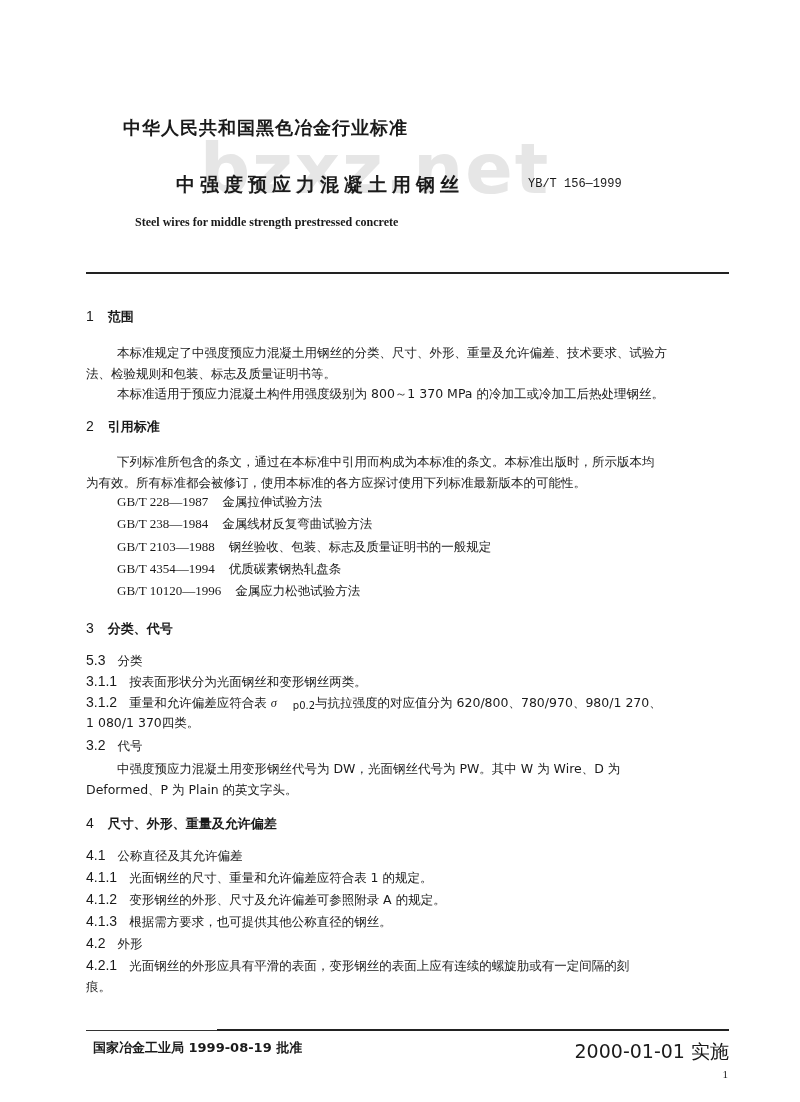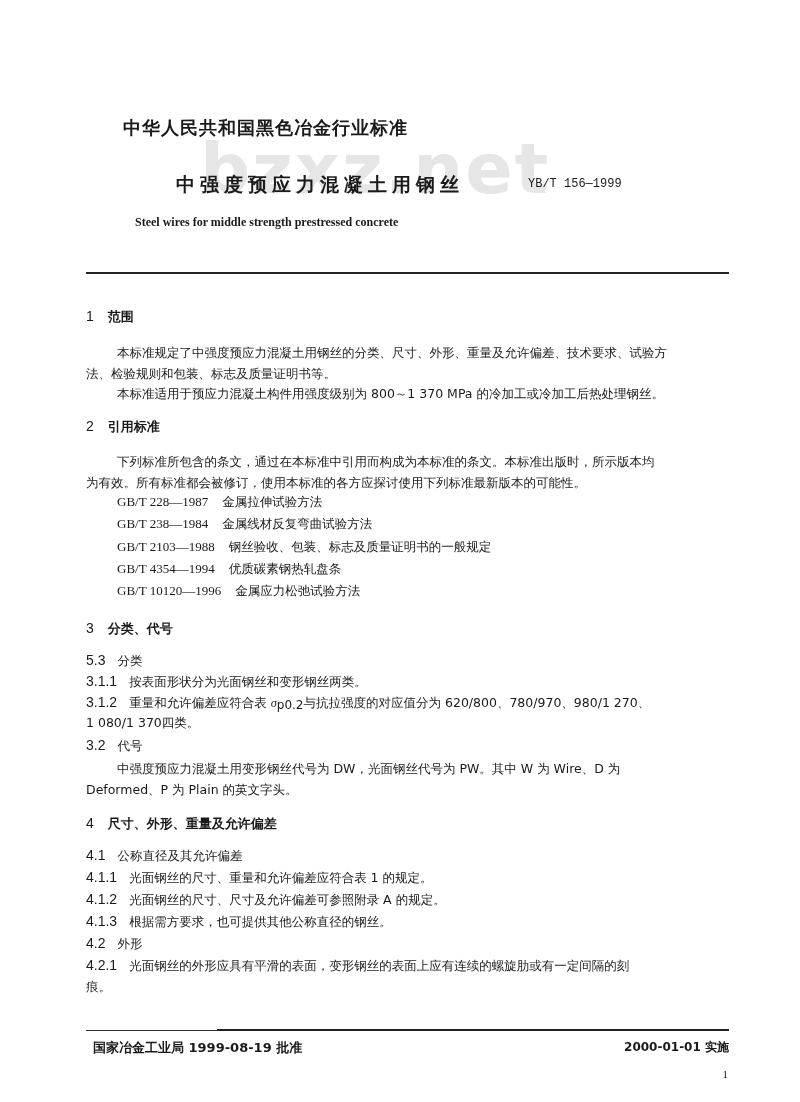--- a/index.html
+++ b/index.html
@@ -19,23 +19,23 @@
   .rule-bottom-thick { left: 217px; top: 1029px; width: 512px; height: 2px; background: #222; }
   .h1 { font-size: 13px; font-weight: bold; font-family: "DejaVu Sans", sans-serif; }
   .h1 .num { font-weight: normal; margin-right: 14px; font-family: "Liberation Sans", sans-serif; font-size: 14px; }
   .p { font-size: 12.5px; line-height: 20px; font-family: "DejaVu Sans", sans-serif; }
   .indent { left: 117px; }
   .flush { left: 86px; }
   .num-lbl { font-family: "Liberation Sans", sans-serif; font-size: 14px; margin-right: 12px; }
   .ref { left: 117px; font-size: 12.5px; font-family: "DejaVu Sans", sans-serif; }
   .ref .code { font-family: "Liberation Serif", serif; font-size: 13px; margin-right: 14px; }
   .footer-left { left: 93px; top: 1039px; font-size: 13px; font-weight: bold; font-family: "DejaVu Sans", sans-serif; }
-  .footer-right { right: 71px; top: 1039px; font-size: 12px; font-weight: bold; font-family: "DejaVu Sans", sans-serif; }
+  .footer-right { right: 71px; top: 1039px; font-size: 19px; font-weight: normal; font-family: "DejaVu Sans", sans-serif; }
   .page-num { right: 72px; top: 1068px; font-size: 11px; font-family: "Liberation Serif", serif; }
-  .sub { font-size: 12px; vertical-align: -2px; }
+  .sub { font-size: 10px; vertical-align: -2px; margin-left: 16px; }
   i.sigma { font-family: "Liberation Serif", serif; }
 </style>
 </head>
 <body>
 
 <div class="abs header-org">中华人民共和国黑色冶金行业标准</div>
 <div class="abs watermark">bzxz.net</div>
 <div class="abs doc-title">中强度预应力混凝土用钢丝</div>
 <div class="abs doc-code">YB/T 156—1999</div>
 <div class="abs en-title">Steel wires for middle strength prestressed concrete</div>
@@ -92,21 +92,21 @@
 <div class="abs h1 flush" style="top:815px;">
   <span class="num">4</span><span>尺寸、外形、重量及允许偏差</span>
 </div>
 <div class="abs p flush" style="top:845px;">
   <span class="num-lbl">4.1</span><span>公称直径及其允许偏差</span>
 </div>
 <div class="abs p flush" style="top:867px;">
   <span class="num-lbl">4.1.1</span><span>光面钢丝的尺寸、重量和允许偏差应符合表 1 的规定。</span>
 </div>
 <div class="abs p flush" style="top:889px;">
-  <span class="num-lbl">4.1.2</span><span>光面钢丝的尺寸、尺寸及允许偏差可参照附录 A 的规定。</span>
+  <span class="num-lbl">4.1.2</span><span>变形钢丝的外形、尺寸及允许偏差可参照附录 A 的规定。</span>
 </div>
 <div class="abs p flush" style="top:911px;">
   <span class="num-lbl">4.1.3</span><span>根据需方要求，也可提供其他公称直径的钢丝。</span>
 </div>
 <div class="abs p flush" style="top:933px;">
   <span class="num-lbl">4.2</span><span>外形</span>
 </div>
 <div class="abs p flush" style="top:955px;">
   <span class="num-lbl">4.2.1</span><span>光面钢丝的外形应具有平滑的表面，变形钢丝的表面上应有连续的螺旋肋或有一定间隔的刻</span>
 </div>

